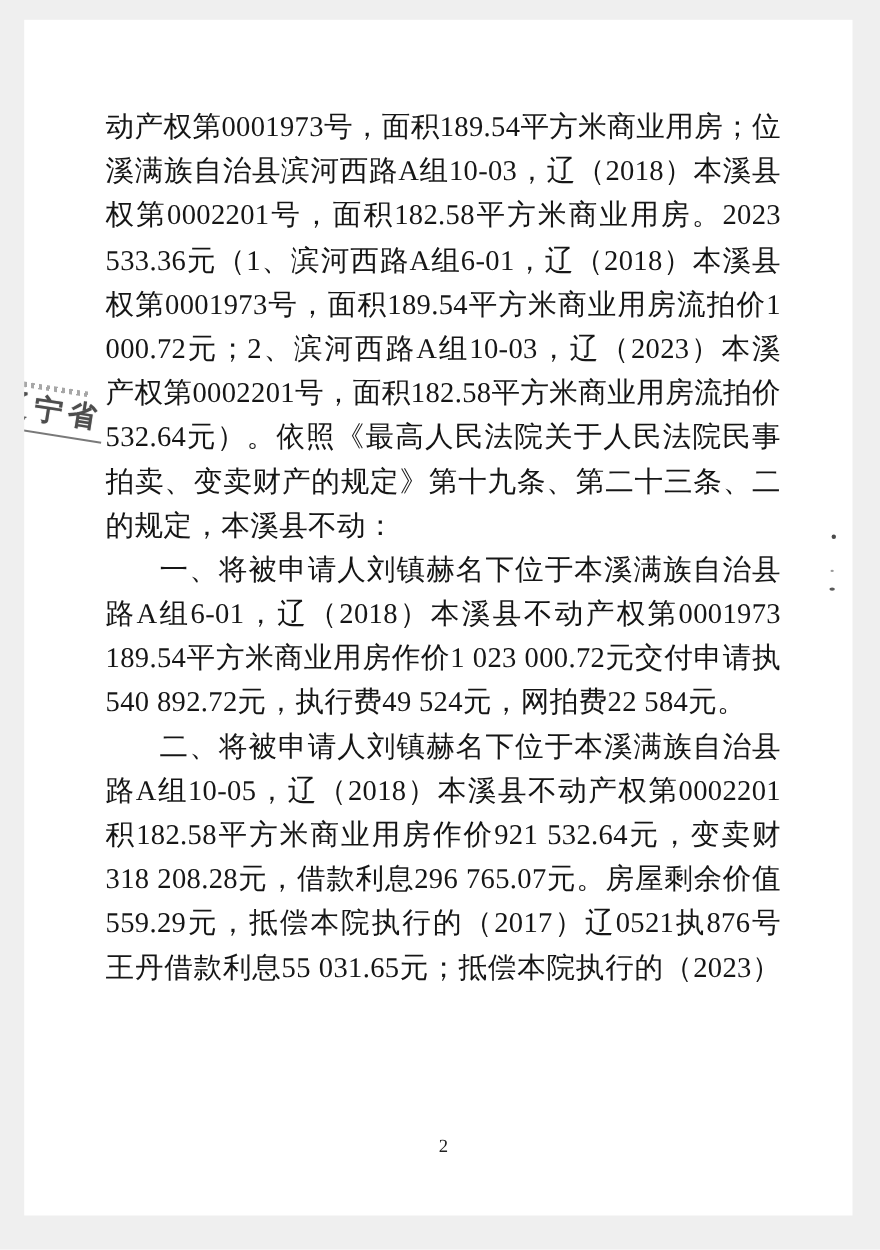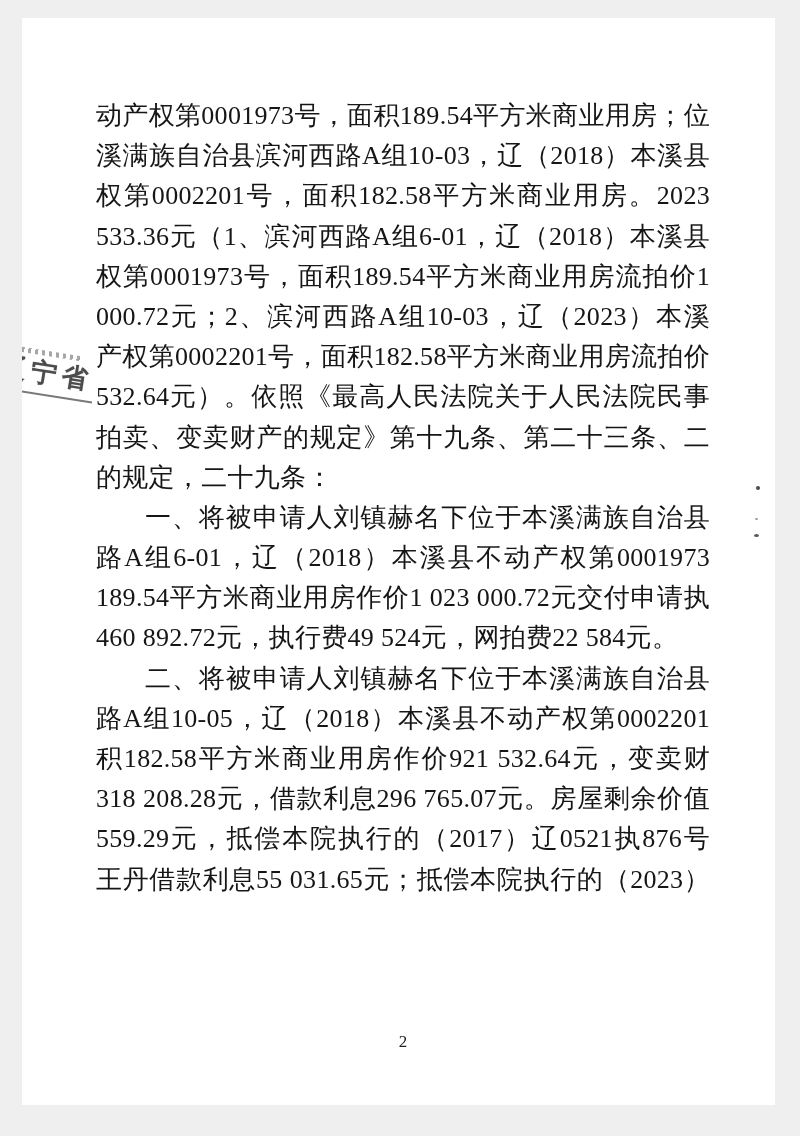--- a/index.html
+++ b/index.html
@@ -104,25 +104,25 @@
   <div class="textblock">
       <div class="tline">动产权第0001973号，面积189.54平方米商业用房；位于本</div>
       <div class="tline">溪满族自治县滨河西路A组10-03，辽（2018）本溪县不动产</div>
       <div class="tline">权第0002201号，面积182.58平方米商业用房。2023年12月</div>
       <div class="tline">533.36元（1、滨河西路A组6-01，辽（2018）本溪县不动产</div>
       <div class="tline">权第0001973号，面积189.54平方米商业用房流拍价1 035</div>
       <div class="tline">000.72元；2、滨河西路A组10-03，辽（2023）本溪县不动</div>
       <div class="tline">产权第0002201号，面积182.58平方米商业用房流拍价921</div>
       <div class="tline">532.64元）。依照《最高人民法院关于人民法院民事执行中</div>
       <div class="tline">拍卖、变卖财产的规定》第十九条、第二十三条、二十九条</div>
-      <div class="tline noju">的规定，二十九条：</div>
+      <div class="tline noju">的规定，本溪县不动：</div>
       <div class="tline indent">一、将被申请人刘镇赫名下位于本溪满族自治县滨河西</div>
       <div class="tline">路A组6-01，辽（2018）本溪县不动产权第0001973号，面积</div>
       <div class="tline">189.54平方米商业用房作价1 023 000.72元交付申请执行人</div>
-      <div class="tline noju">460 892.72元，执行费49 524元，网拍费22 584元。</div>
+      <div class="tline noju">540 892.72元，执行费49 524元，网拍费22 584元。</div>
       <div class="tline indent">二、将被申请人刘镇赫名下位于本溪满族自治县滨河西</div>
       <div class="tline">路A组10-05，辽（2018）本溪县不动产权第0002201号，面</div>
       <div class="tline">积182.58平方米商业用房作价921 532.64元，变卖财产的规定</div>
       <div class="tline">318 208.28元，借款利息296 765.07元。房屋剩余价值306</div>
       <div class="tline">559.29元，抵偿本院执行的（2017）辽0521执876号案件中</div>
       <div class="tline">王丹借款利息55 031.65元；抵偿本院执行的（2023）辽0521</div>
     </div>
 
   <div class="pageno">2</div>
 

